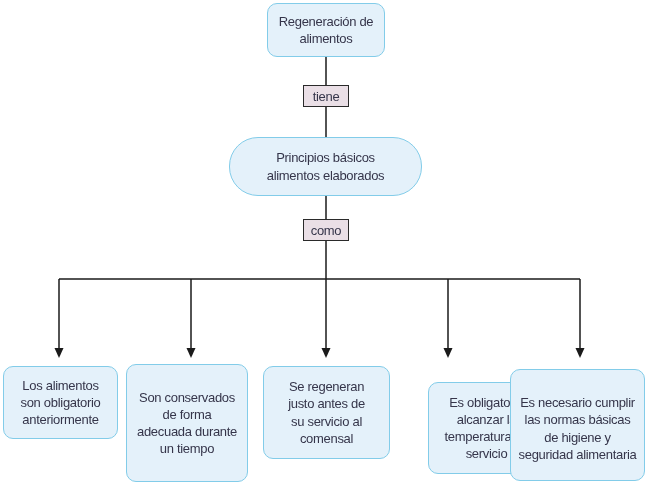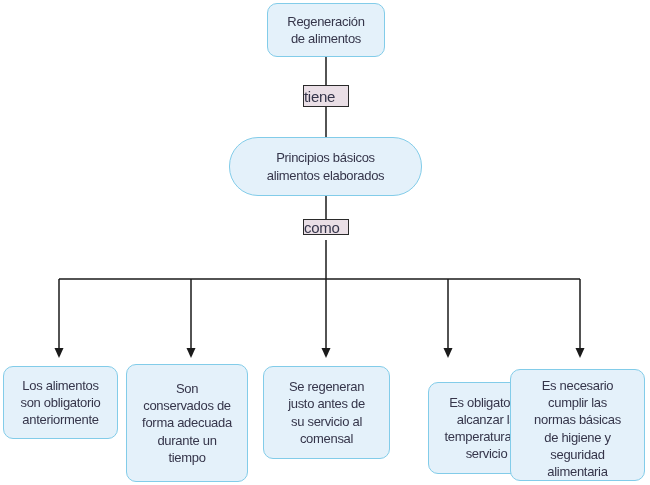--- a/index.html
+++ b/index.html
@@ -38,40 +38,40 @@
     border: 1.5px solid var(--node-border, #82cce9);
     border-radius: 10px;
     display: flex;
     align-items: center;
     justify-content: center;
     text-align: center;
     color: var(--text, #35354a);
     font-size: 13px;
     line-height: 1.32;
     letter-spacing: -0.3px;
-    padding: 15px;
+    padding: 7px;
   }
   .link {
     position: absolute;
     box-sizing: border-box;
     background: var(--link-fill, #eadfe6);
     border: 1.5px solid var(--link-border, #2a2a2a);
     display: flex;
     align-items: center;
-    justify-content: flex-start;
+    justify-content: center;
     text-align: center;
     color: var(--text, #35354a);
-    font-size: 15px;
+    font-size: 13px;
     letter-spacing: -0.3px;
   }
   
   .n-root   { left: 267px; top: 3px;   width: 118px; height: 54px; }
   .l-tiene  { left: 303px; top: 85px;  width: 46px;  height: 22px; }
   .n-middle { left: 229px; top: 137px; width: 193px; height: 59px; border-radius: 29px; }
-  .l-como   { left: 303px; top: 219px; width: 46px;  height: 16px; }
+  .l-como   { left: 303px; top: 219px; width: 46px;  height: 22px; }
   .n-leaf0  { left: 3px;   top: 366px; width: 115px; height: 73px; }
   .n-leaf1  { left: 126px; top: 364px; width: 122px; height: 118px; }
   .n-leaf2  { left: 263px; top: 366px; width: 127px; height: 93px; }
   .n-leaf3  { left: 400px; top: 382px; width: 117px;  height: 92px; margin-left: 28px; }
   .n-leaf4  { left: 510px; top: 369px; width: 135px; height: 112px; }
   
   .n-root span   { display: inline-block; max-width: 102px; }
   .n-middle span { display: inline-block; max-width: 138px; }
   .n-leaf0 span  { display: inline-block; max-width: 100px; }
   .n-leaf1 span  { display: inline-block; max-width: 100px; }

